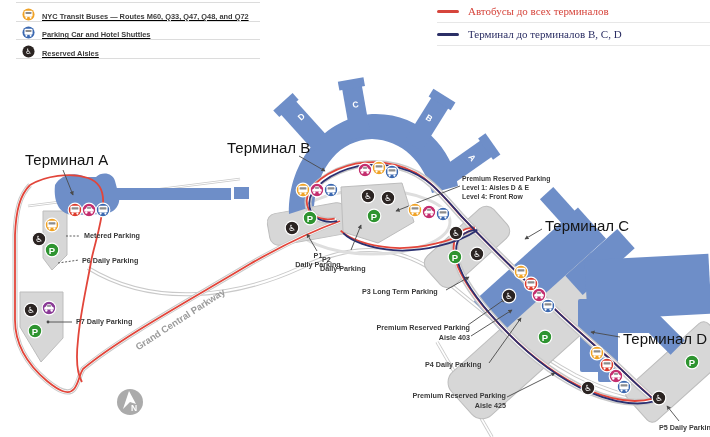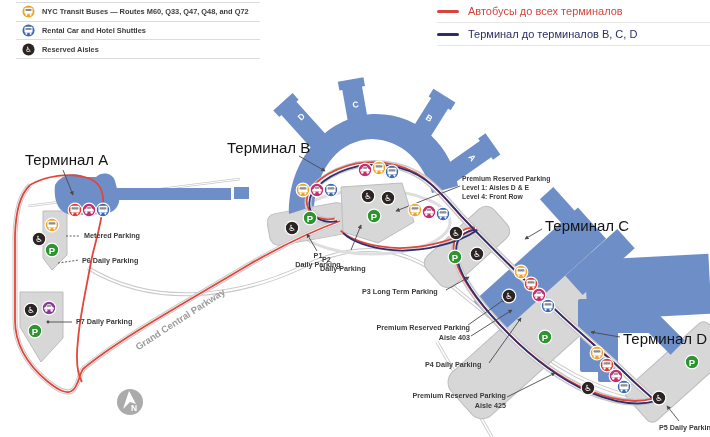--- a/index.html
+++ b/index.html
@@ -1,25 +1,25 @@
 <!DOCTYPE html>
 <html><head>
 <meta charset="utf-8">
 <style>
   html,body{margin:0;padding:0;background:#fff;}
   #stage{position:relative;width:710px;height:437px;background:#fff;overflow:hidden;
          font-family:"Liberation Sans",sans-serif;}
   
   .legend{position:absolute;left:16px;top:2px;width:244px;border-top:1px solid #dcdcdc;z-index:3;}
-  .lrow{display:flex;align-items:center;height:17.7px;border-bottom:1px solid #dcdcdc;gap:7px;padding-left:6px;}
+  .lrow{display:flex;align-items:flex-end;height:17.7px;border-bottom:1px solid #dcdcdc;gap:7px;padding-left:6px;text-decoration:underline;}
   .lrow span{font-size:7.4px;font-weight:bold;color:#3c3c3c;white-space:nowrap;letter-spacing:0;}
   .lrow svg{flex:0 0 auto;}
   
   .rlegend{position:absolute;left:437px;top:0;width:273px;z-index:3;}
-  .rrow{display:flex;align-items:center;height:22px;gap:9px;border-bottom:1px solid #e7e7e7;}
+  .rrow{display:flex;align-items:center;height:22px;gap:9px;border-bottom:1px solid #e7e7e7;font-family:Liberation Serif, serif;}
   .dash{width:22px;height:3px;border-radius:2px;flex:0 0 auto;}
   .dash.red{background:#d6453c;}
   .dash.navy{background:#2b2f66;}
   .rrow span{font-size:11px;}
   .rtext-red{color:#d6453c;}
   .rtext-navy{color:#2b2e63;}
   
   svg.map{position:absolute;left:0;top:0;z-index:1;}
   .terminal{fill:#6e8ec8;}
   .lot{fill:#d7d7d7;stroke:#bdbdbd;stroke-width:1;}
@@ -398,21 +398,21 @@
           <circle r="6.5" fill="#F0A225"></circle>
           <use href="#g-bus" transform="scale(0.95)"></use>
         </svg>
       <span>NYC Transit Buses — Routes M60, Q33, Q47, Q48, and Q72</span>
     </div>
     <div class="lrow">
       <svg width="13" height="13" viewBox="-7 -7 14 14">
           <circle r="6.5" fill="#3B68B0"></circle>
           <use href="#g-bus" transform="scale(0.95)"></use>
         </svg>
-      <span>Rental Car and Hotel Shuttles</span>
+      <span>Parking Car and Hotel Shuttles</span>
     </div>
     <div class="lrow">
       <svg width="13" height="13" viewBox="-7 -7 14 14">
           <circle r="6.5" fill="#2B2422"></circle>
           <use href="#g-wc" transform="scale(0.95)"></use>
         </svg>
       <span>Reserved Aisles</span>
     </div>
   </div>
 

